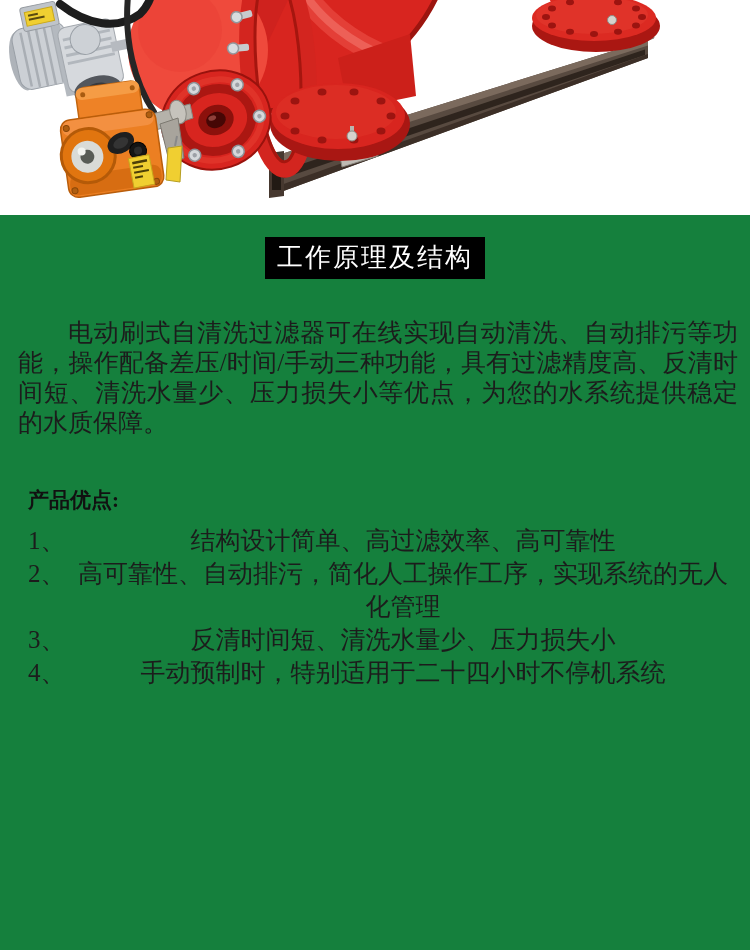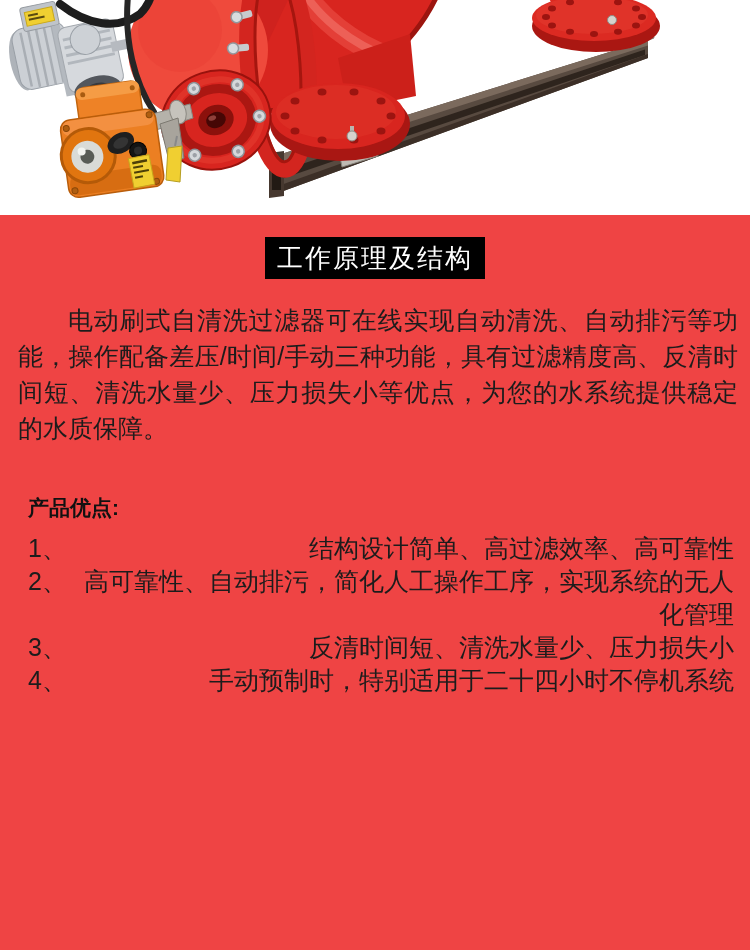--- a/index.html
+++ b/index.html
@@ -1,29 +1,29 @@
 <!DOCTYPE html>
 <html><head>
 <meta charset="utf-8">
 <style>
   html,body{margin:0;padding:0;background:#ffffff;}
-  .page{position:relative;width:750px;height:950px;background:#ef4444;overflow:hidden;
-        font-family:Liberation Sans, sans-serif;color:#1c1c1c;}
+  .page{position:relative;width:750px;height:950px;background:#15803d;overflow:hidden;
+        font-family:Liberation Serif, serif;color:#1c1c1c;}
   .hero{width:750px;height:215px;background:#ffffff;overflow:hidden;}
   .banner-row{text-align:center;margin-top:22px;height:42px;}
   .banner{display:inline-block;background:#000000;color:#ffffff;font-size:26px;
           line-height:30px;padding:6px 12px;letter-spacing:2px;font-weight:500;}
-  .intro{margin:23px 12px 0 18px;font-size:25px;line-height:36px;text-align:justify;
+  .intro{margin:39px 12px 0 18px;font-size:25px;line-height:30px;text-align:justify;
          color:#1c1c1c;letter-spacing:0;}
   .intro p{margin:0;padding:0;text-indent:2em;}
   .adv{margin:46px 16px 0 28px;font-size:25px;}
   .adv-heading{font-weight:bold;font-size:21px;line-height:32px;margin:0 0 8px 0;color:#111;}
   .adv-item{display:flex;align-items:flex-start;line-height:33px;color:#1c1c1c;}
   .adv-num{flex:0 0 44px;width:44px;}
-  .adv-text{flex:1;text-align:right;}
+  .adv-text{flex:1;text-align:center;}
 </style>
 </head>
 <body>
 
 <div class="page">
 
   <div class="hero">
     <svg width="750" height="215" viewBox="0 0 750 215" xmlns="http://www.w3.org/2000/svg">
       <defs>
         <g id="stud">

